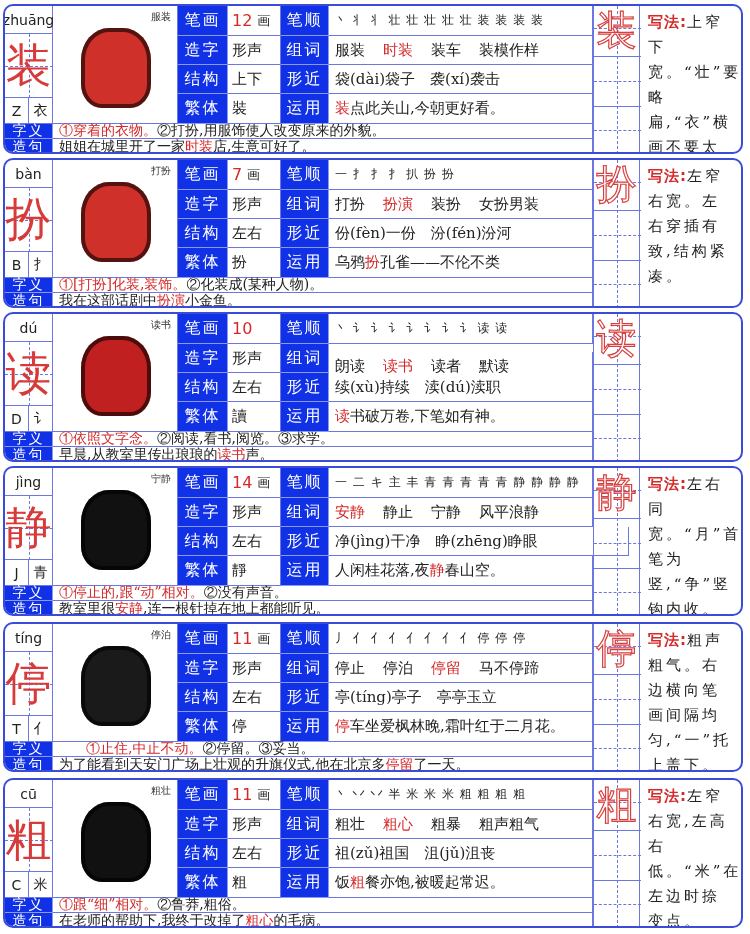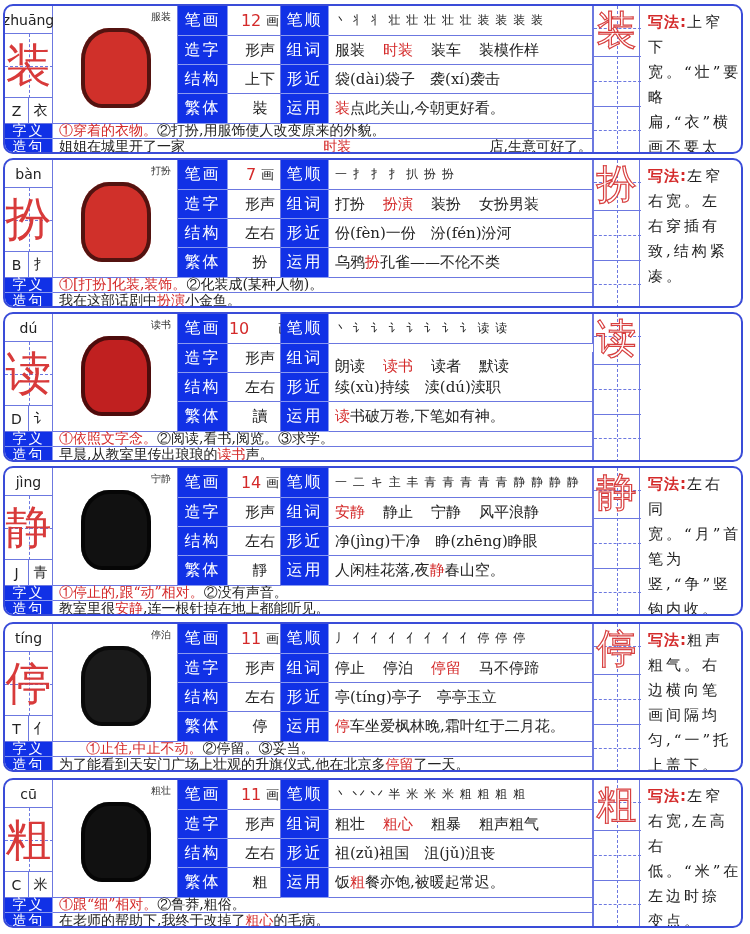--- a/index.html
+++ b/index.html
@@ -5,21 +5,21 @@
   * { box-sizing: border-box; margin: 0; padding: 0; }
   html, body { width: 750px; height: 934px; background: #ffffff; overflow: hidden; }
   body { font-family: "DejaVu Serif", "Liberation Serif", serif; color: #222; position: relative; }
   .card {
     position: absolute; left: 3px; width: 740px; height: 150px;
     border: 2px solid #3a4cd8; border-radius: 10px; background: #fff; overflow: hidden;
   }
   .cell { position: absolute; display: flex; align-items: center; border-right: 1px solid #6c78e0; border-bottom: 1px solid #6c78e0; }
   .lbl { background: #1131e6; color: #ffffff; justify-content: center; font-family: "DejaVu Sans", "Liberation Sans", sans-serif; font-size: 16px; letter-spacing: 2px; border-color: #8a9af0; }
   .val { background: #fff; font-size: 15px; padding-left: 6px; color: #222; }
-  .val.center { justify-content: center; padding-left: 12px; }
+  .val.center { padding-left: 4px; }
   .red { color: #d42a2a; }
   .pinyin { justify-content: center; font-family: "DejaVu Sans", "Liberation Sans", sans-serif; font-size: 14px; color: #222; }
   .bigchar { justify-content: center; font-size: 46px; color: #d83a3a; font-family: "DejaVu Serif", serif; position: absolute; }
   .idx { justify-content: center; font-family: "DejaVu Sans", sans-serif; font-size: 14px; }
   .img { position: absolute; background: #fff; border-right: 1px solid #6c78e0; border-bottom: 1px solid #6c78e0; }
   .img-caption { position: absolute; right: 6px; top: 4px; font-size: 10px; color: #333; }
   .practice { position: absolute; border-right: 1px solid #6c78e0; }
   .practice .pc { position: absolute; left: 0; width: 100%; text-align: center; font-size: 40px; color: #fff; -webkit-text-stroke: 1.2px #d84040; font-family: "DejaVu Serif", serif; line-height: 1; }
   .dash-v { position: absolute; border-left: 1px dashed #6c78e0; }
   .dash-h { position: absolute; border-top: 1px dashed #6c78e0; }
@@ -108,21 +108,21 @@
     <div class="cell lbl" style="left:0;top:118px;width:48px;height:15px;font-size:14px;">
         <span>字义</span>
       </div>
     <div class="cell val" style="left:48px;top:118px;width:540px;height:15px;font-size:14px;">
         <span class="red">①穿着的衣物。</span>
         <span>②打扮,用服饰使人改变原来的外貌。</span>
       </div>
     <div class="cell lbl" style="left:0;top:133px;width:48px;height:15px;font-size:14px;border-bottom:none;">
         <span>造句</span>
       </div>
-    <div class="cell val" style="left:48px;top:133px;width:540px;height:15px;font-size:14px;border-bottom:none;justify-content:space-between;">
+    <div class="cell val" style="left:48px;top:133px;width:540px;height:15px;font-size:14px;border-bottom:none;">
         <span>姐姐在城里开了一家</span>
         <span class="red">时装</span>
         <span>店,生意可好了。</span>
       </div>
 
     <div class="practice" style="left:588px;top:0;width:47px;height:148px;border-left:1px solid #6c78e0;">
       <div class="dash-v" style="left:23px;top:0;height:148px;"></div>
       <div class="dash-h" style="left:0;top:22px;width:47px;"></div>
       <div class="solid-h" style="left:0;top:50px;width:47px;"></div>
       <div class="dash-h" style="left:0;top:75px;width:47px;"></div>
@@ -391,21 +391,21 @@
 
     <div class="cell lbl" style="left:173px;top:59px;width:50px;height:29px;">
         <span>结构</span>
       </div>
     <div class="cell val center" style="left:223px;top:59px;width:53px;height:29px;">
         <span>左右</span>
       </div>
     <div class="cell lbl" style="left:276px;top:59px;width:48px;height:29px;">
         <span>形近</span>
       </div>
-    <div class="cell val" style="left:324px;top:59px;width:264px;height:29px;">
+    <div class="cell val" style="left:324px;top:59px;width:300px;height:29px;">
         <span>净(jìng)干净　睁(zhēng)睁眼</span>
       </div>
 
     <div class="cell lbl" style="left:173px;top:88px;width:50px;height:30px;">
         <span>繁体</span>
       </div>
     <div class="cell val center" style="left:223px;top:88px;width:53px;height:30px;">
         <span>靜</span>
       </div>
     <div class="cell lbl" style="left:276px;top:88px;width:48px;height:30px;">

